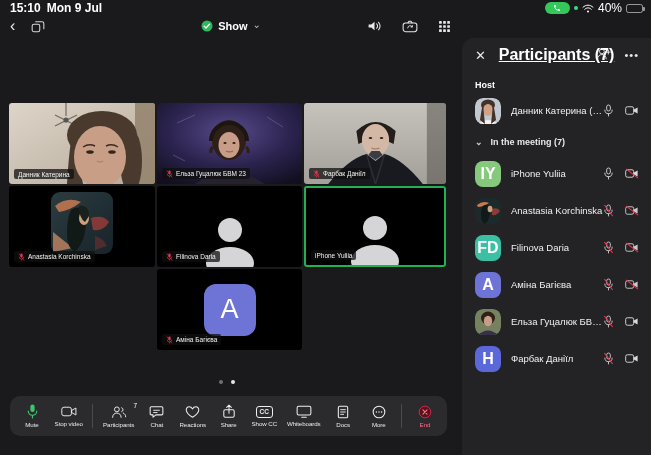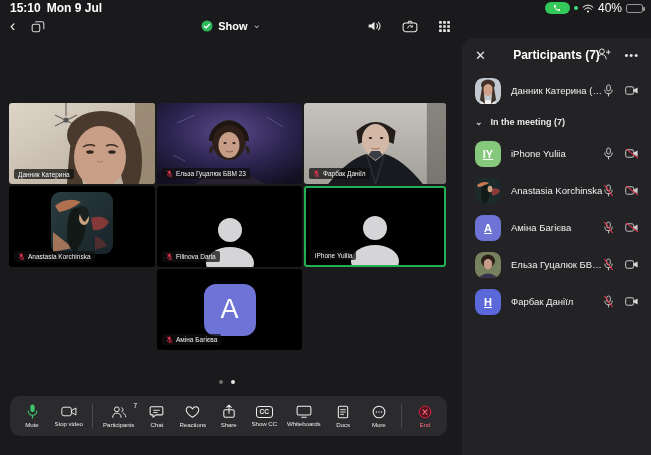--- a/index.html
+++ b/index.html
@@ -54,27 +54,27 @@
   .tbtn { position:relative; display:flex; flex-direction:column; align-items:center; gap:2px; background:none; border:none; cursor:pointer; color:#f0f0f0; min-width:26px; }
   .tbtn .lbl { font-size:6.2px; color:#e8e8e8; letter-spacing:-.1px; white-space:nowrap; }
   .tbtn.end .lbl { color:#ff6b7d; }
   .tb-sep { width:1px; height:24px; background:#4a4a50; }
   .pbadge { position:absolute; top:-3px; right:-3px; font-size:6.5px; color:#fff; }
   .cc-box { width:17px; height:12px; border:1.2px solid #eee; border-radius:3px; display:flex; align-items:center; justify-content:center; font-size:6.5px; font-weight:700; color:#eee; }
 
   
   .panel { position:absolute; left:462px; top:38px; width:189px; bottom:0; background:#232326; border-radius:12px 0 0 0; }
   .panel-header { position:relative; height:34px; display:flex; align-items:center; justify-content:center; }
-  .panel-title { font-size:12px; font-weight:700; color:#fff; }
+  .panel-title { font-size:16px; font-weight:700; color:#fff;text-decoration:underline; }
   .ph-close { position:absolute; left:13px; font-size:13px; color:#e8e8e8; background:none; border:none; cursor:pointer; }
   .ph-add { position:absolute; right:40px; background:none; border:none; cursor:pointer; }
   .ph-more { position:absolute; right:12px; font-size:11px; letter-spacing:1px; color:#e8e8e8; background:none; border:none; cursor:pointer; }
   .sec-label { padding:8px 0 2px 13px; font-size:9px; font-weight:700; color:#fff; }
   .prow { display:flex; align-items:center; height:37px; padding:0 12px 0 13px; cursor:pointer; }
-  .prow .avatar { width:26px; height:26px; border-radius:8px; flex:0 0 26px; display:flex; align-items:center; justify-content:center; font-size:11px; font-weight:600; color:#fff; overflow:hidden;text-decoration:underline; }
+  .prow .avatar { width:26px; height:26px; border-radius:8px; flex:0 0 26px; display:flex; align-items:center; justify-content:center; font-size:16px; font-weight:600; color:#fff; overflow:hidden; }
   .prow .pname { flex:1; margin-left:10px; font-size:9.5px; color:#f0f0f0; white-space:nowrap; overflow:hidden; text-overflow:ellipsis; }
   .prow .picos { display:flex; align-items:center; gap:11px; }
   .meet-sec { display:flex; align-items:center; gap:8px; height:26px; padding-left:13px; font-size:9px; font-weight:600; color:#e8e8e8; cursor:pointer; }
   .meet-sec .chevdn { font-size:9px; color:#cfcfcf; }
 </style>
 </head>
 <body>
 
 <div class="screen">
 
@@ -422,20 +422,21 @@
       <button class="ph-add">
         <svg width="15" height="13" viewBox="0 0 28 24">
             <circle cx="11" cy="8" r="4.5" stroke="#e8e8e8" stroke-width="1.8" fill="none"></circle>
             <path d="M3 22c0-5 3.5-8 8-8s8 3 8 8" stroke="#e8e8e8" stroke-width="1.8" fill="none" stroke-linecap="round"></path>
             <path d="M23 6v7M19.5 9.5h7" stroke="#e8e8e8" stroke-width="1.8" stroke-linecap="round"></path>
           </svg>
       </button>
       <button class="ph-more">•••</button>
     </div>
 
+    <div class="sec-label">Host</div>
 
     <div class="prow">
       <span class="avatar">
         <svg width="26" height="26" viewBox="0 0 26 26">
             <rect width="26" height="26" rx="8" fill="#c2c8cf"></rect>
             <ellipse cx="13" cy="7" rx="7" ry="5.5" fill="#41322a"></ellipse>
             <ellipse cx="13" cy="12" rx="5" ry="6" fill="#cfa288"></ellipse>
             <path d="M3 26 q10 -8 20 0 z" fill="#f2f2f0"></path>
             <path d="M5 22 q2 -14 3 -16 l2 20 z M21 22 q-2 -14 -3 -16 l-2 20 z" fill="#41322a"></path>
           </svg>
@@ -497,20 +498,39 @@
             <line x1="3" y1="2" x2="21" y2="26" stroke="#e8344e" stroke-width="2.6"></line>
           </svg>
         <svg width="14" height="11" viewBox="0 0 30 22">
             <rect x="1.5" y="3" width="17" height="16" rx="3.5" fill="none" stroke="#c9c9c9" stroke-width="2"></rect>
             <path d="M19 9l8-4.5v13L19 13z" fill="#c9c9c9"></path>
             <line x1="2" y1="1" x2="28" y2="21" stroke="#e8344e" stroke-width="2.4"></line>
           </svg>
       </span>
     </div>
 
+    <div class="prow">
+      <span class="avatar" style="background:#3cc0a4">
+          <span>FD</span>
+        </span>
+      <span class="pname">Filinova Daria</span>
+      <span class="picos">
+        <svg width="11" height="13" viewBox="0 0 24 28">
+            <rect x="8" y="2" width="8" height="13" rx="4" fill="none" stroke="#c9c9c9" stroke-width="2"></rect>
+            <path d="M4 13a8 8 0 0 0 16 0" stroke="#c9c9c9" stroke-width="2" fill="none" stroke-linecap="round"></path>
+            <line x1="12" y1="21" x2="12" y2="26" stroke="#c9c9c9" stroke-width="2" stroke-linecap="round"></line>
+            <line x1="3" y1="2" x2="21" y2="26" stroke="#e8344e" stroke-width="2.6"></line>
+          </svg>
+        <svg width="14" height="11" viewBox="0 0 30 22">
+            <rect x="1.5" y="3" width="17" height="16" rx="3.5" fill="none" stroke="#c9c9c9" stroke-width="2"></rect>
+            <path d="M19 9l8-4.5v13L19 13z" fill="#c9c9c9"></path>
+            <line x1="2" y1="1" x2="28" y2="21" stroke="#e8344e" stroke-width="2.4"></line>
+          </svg>
+      </span>
+    </div>
 
     <div class="prow">
       <span class="avatar" style="background:#6e74d6">
           <span>A</span>
         </span>
       <span class="pname">Аміна Багієва</span>
       <span class="picos">
         <svg width="11" height="13" viewBox="0 0 24 28">
             <rect x="8" y="2" width="8" height="13" rx="4" fill="none" stroke="#c9c9c9" stroke-width="2"></rect>
             <path d="M4 13a8 8 0 0 0 16 0" stroke="#c9c9c9" stroke-width="2" fill="none" stroke-linecap="round"></path>

